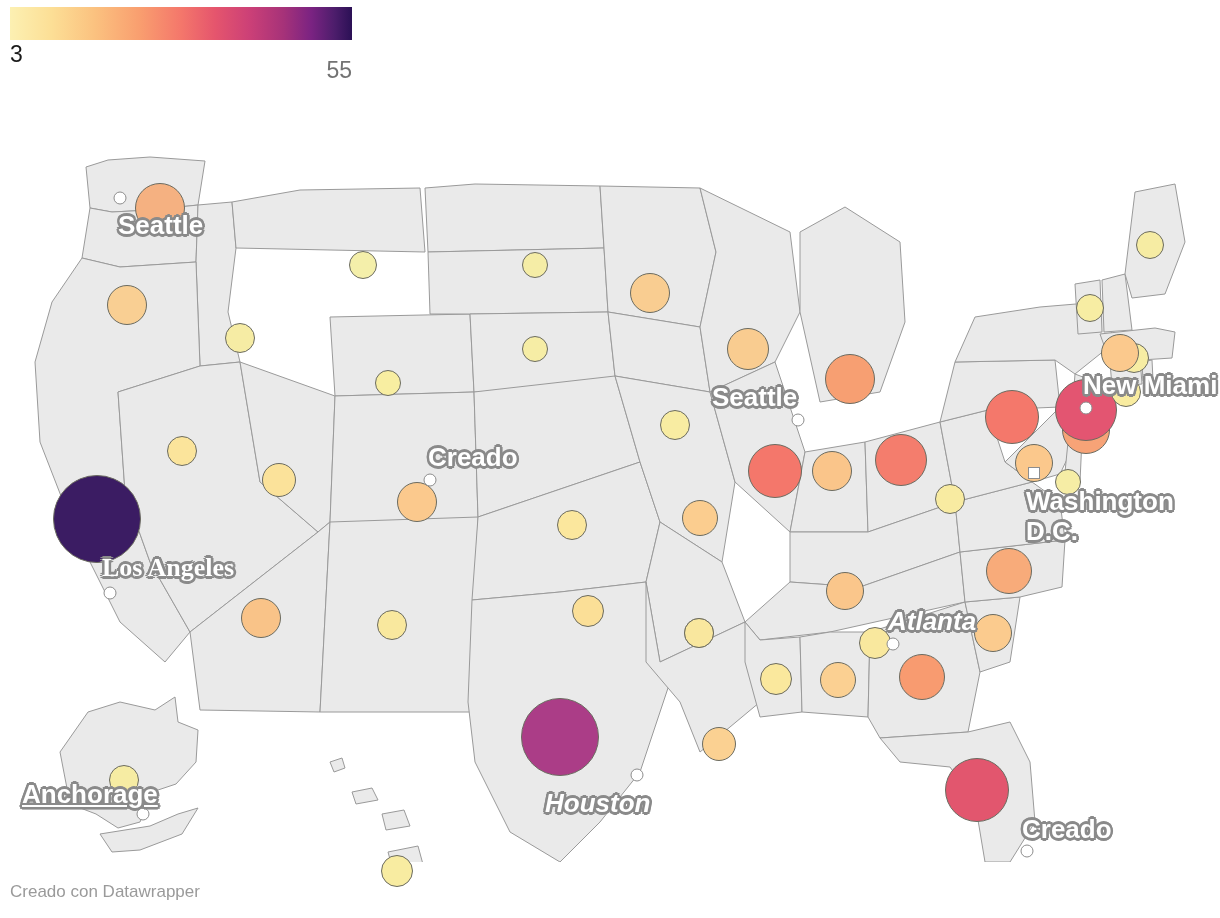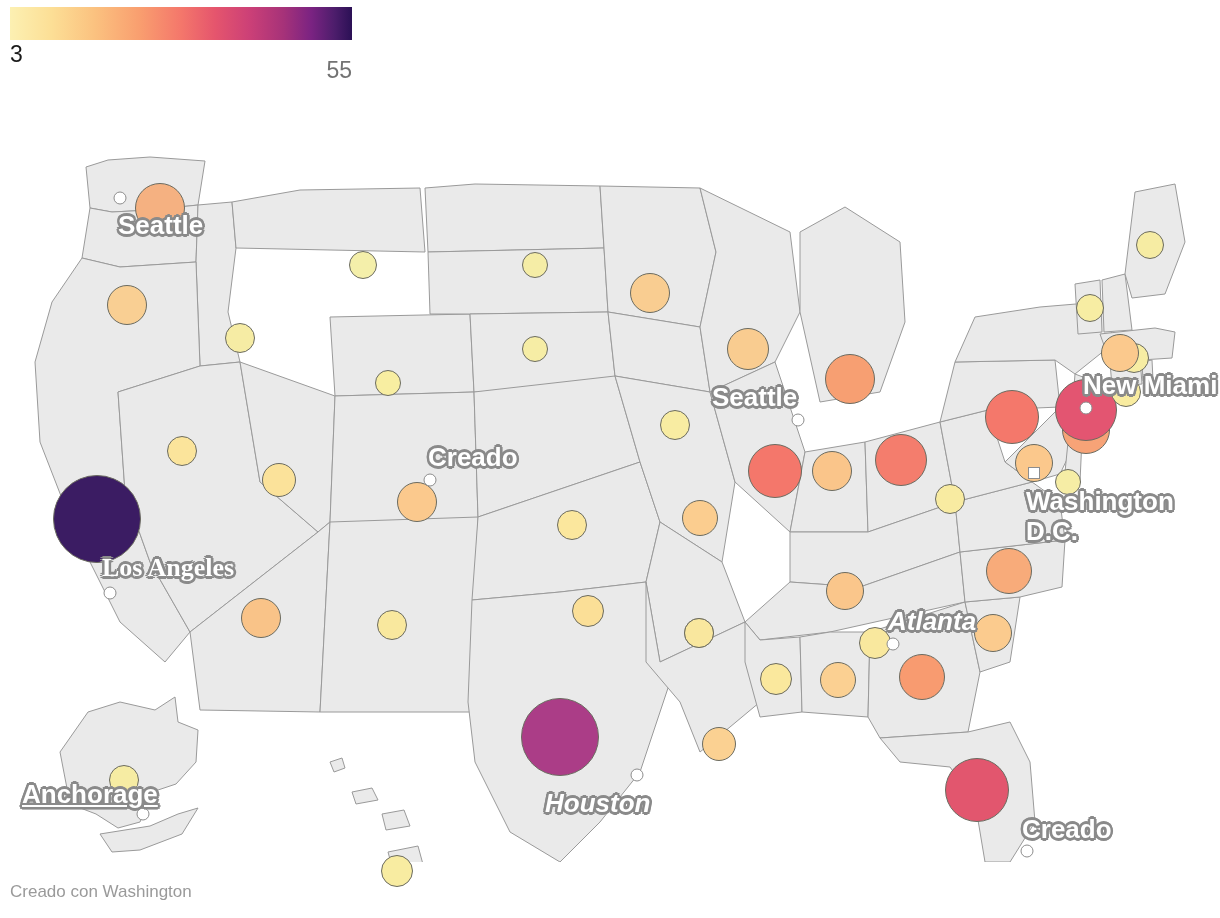--- a/index.html
+++ b/index.html
@@ -326,13 +326,13 @@
       <div class="city-dot" style="left: 637px; top: 713px;"></div>
       <div class="city-label" style="left: 545px; top: 726px; font-style: italic;">Houston</div>
       <div class="city-dot" style="left: 1027px; top: 789px;"></div>
       <div class="city-label" style="left: 1022px; top: 752px;">Creado</div>
       <div class="city-dot" style="left: 143px; top: 752px;"></div>
       <div class="city-label" style="left: 22px; top: 717px; text-decoration: underline;">Anchorage</div>
     </div>
 
 </div>
 
-<div id="footer">Creado con Washington</div>
+<div id="footer">Creado con Datawrapper</div>
 
 </body></html>

